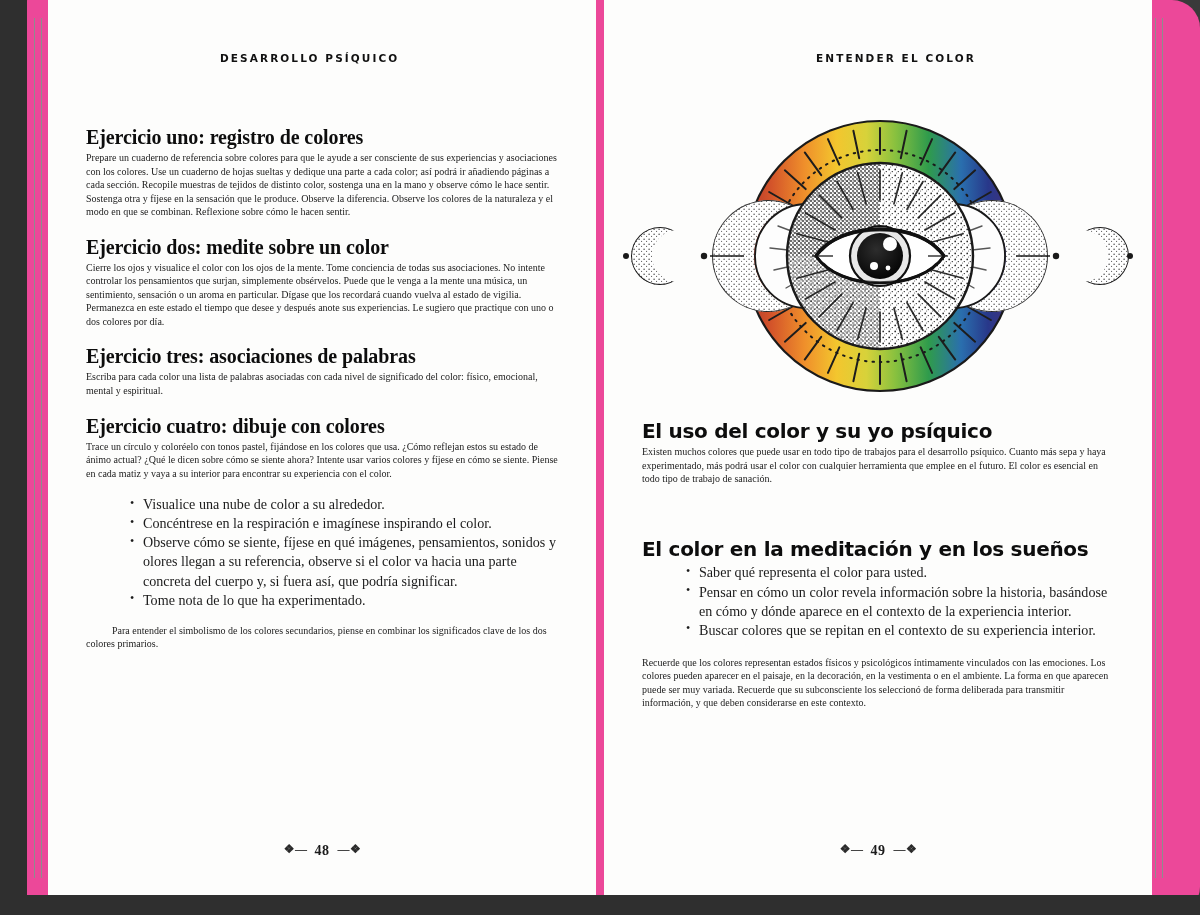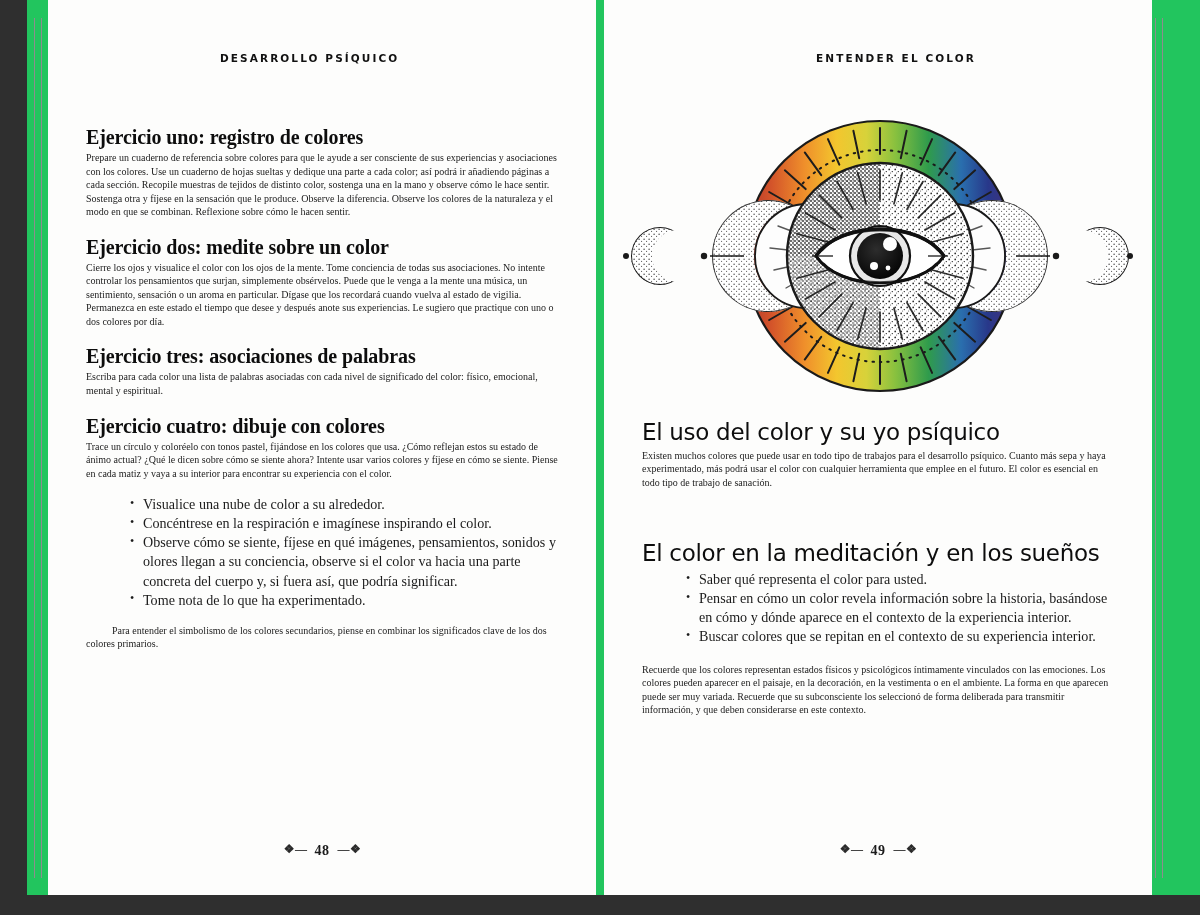--- a/index.html
+++ b/index.html
@@ -11,22 +11,23 @@
     width: 1200px;
     height: 915px;
     overflow: hidden;
     font-family: "Liberation Serif", serif;
   }
 
   .spread {
     position: relative;
     width: 1200px;
     height: 915px;
-    background: #22c55e;
+    background: #ec4899;
     box-sizing: border-box;
+    border-radius: 28px;
   }
 
   
   .surround-left {
     position: absolute;
     left: 0; top: 0;
     width: 27px; height: 895px;
     background: #2f2f2f;
   }
   .surround-bottom {
@@ -84,22 +85,22 @@
     font-family: "Liberation Serif", serif;
     font-weight: 700;
     font-size: 20px;
     line-height: 1.15;
     margin: 0 0 2px 0;
     color: #0d0d0d;
     letter-spacing: -0.1px;
   }
   h2.heading-slab {
     font-family: "DejaVu Sans", sans-serif;
-    font-weight: 400;
-    font-size: 23px;
+    font-weight: 700;
+    font-size: 20px;
     line-height: 1.12;
     margin: 0 0 3px 0;
     color: #0d0d0d;
     letter-spacing: -0.3px;
   }
 
   p.body {
     font-family: Liberation Serif, serif;
     font-size: 10px;
     line-height: 1.355;
@@ -190,21 +191,21 @@
 
       <h2 class="heading-serif">Ejercicio tres: asociaciones de palabras</h2>
       <p class="body">Escriba para cada color una lista de palabras asociadas con cada nivel de significado del color: físico, emocional, mental y espiritual.</p>
 
       <h2 class="heading-serif">Ejercicio cuatro: dibuje con colores</h2>
       <p class="body tight">Trace un círculo y coloréelo con tonos pastel, fijándose en los colores que usa. ¿Cómo reflejan estos su estado de ánimo actual? ¿Qué le dicen sobre cómo se siente ahora? Intente usar varios colores y fíjese en cómo se siente. Piense en cada matiz y vaya a su interior para encontrar su experiencia con el color.</p>
 
       <ul class="bullets">
         <li>Visualice una nube de color a su alrededor.</li>
         <li>Concéntrese en la respiración e imagínese inspirando el color.</li>
-        <li>Observe cómo se siente, fíjese en qué imágenes, pensamientos, sonidos y olores llegan a su conciencia, observe si el color va hacia una parte concreta del cuerpo y, si fuera así, que podría significar.</li>
+        <li>Observe cómo se siente, fíjese en qué imágenes, pensamientos, sonidos y olores llegan a su referencia, observe si el color va hacia una parte concreta del cuerpo y, si fuera así, que podría significar.</li>
         <li>Tome nota de lo que ha experimentado.</li>
       </ul>
 
       <p class="body indent nogap">Para entender el simbolismo de los colores secundarios, piense en combinar los significados clave de los dos colores primarios.</p>
     </div>
 
     <div class="folio">
       <span class="orn">❖—</span><span>48</span><span class="orn r">❖—</span>
     </div>
   </div>

